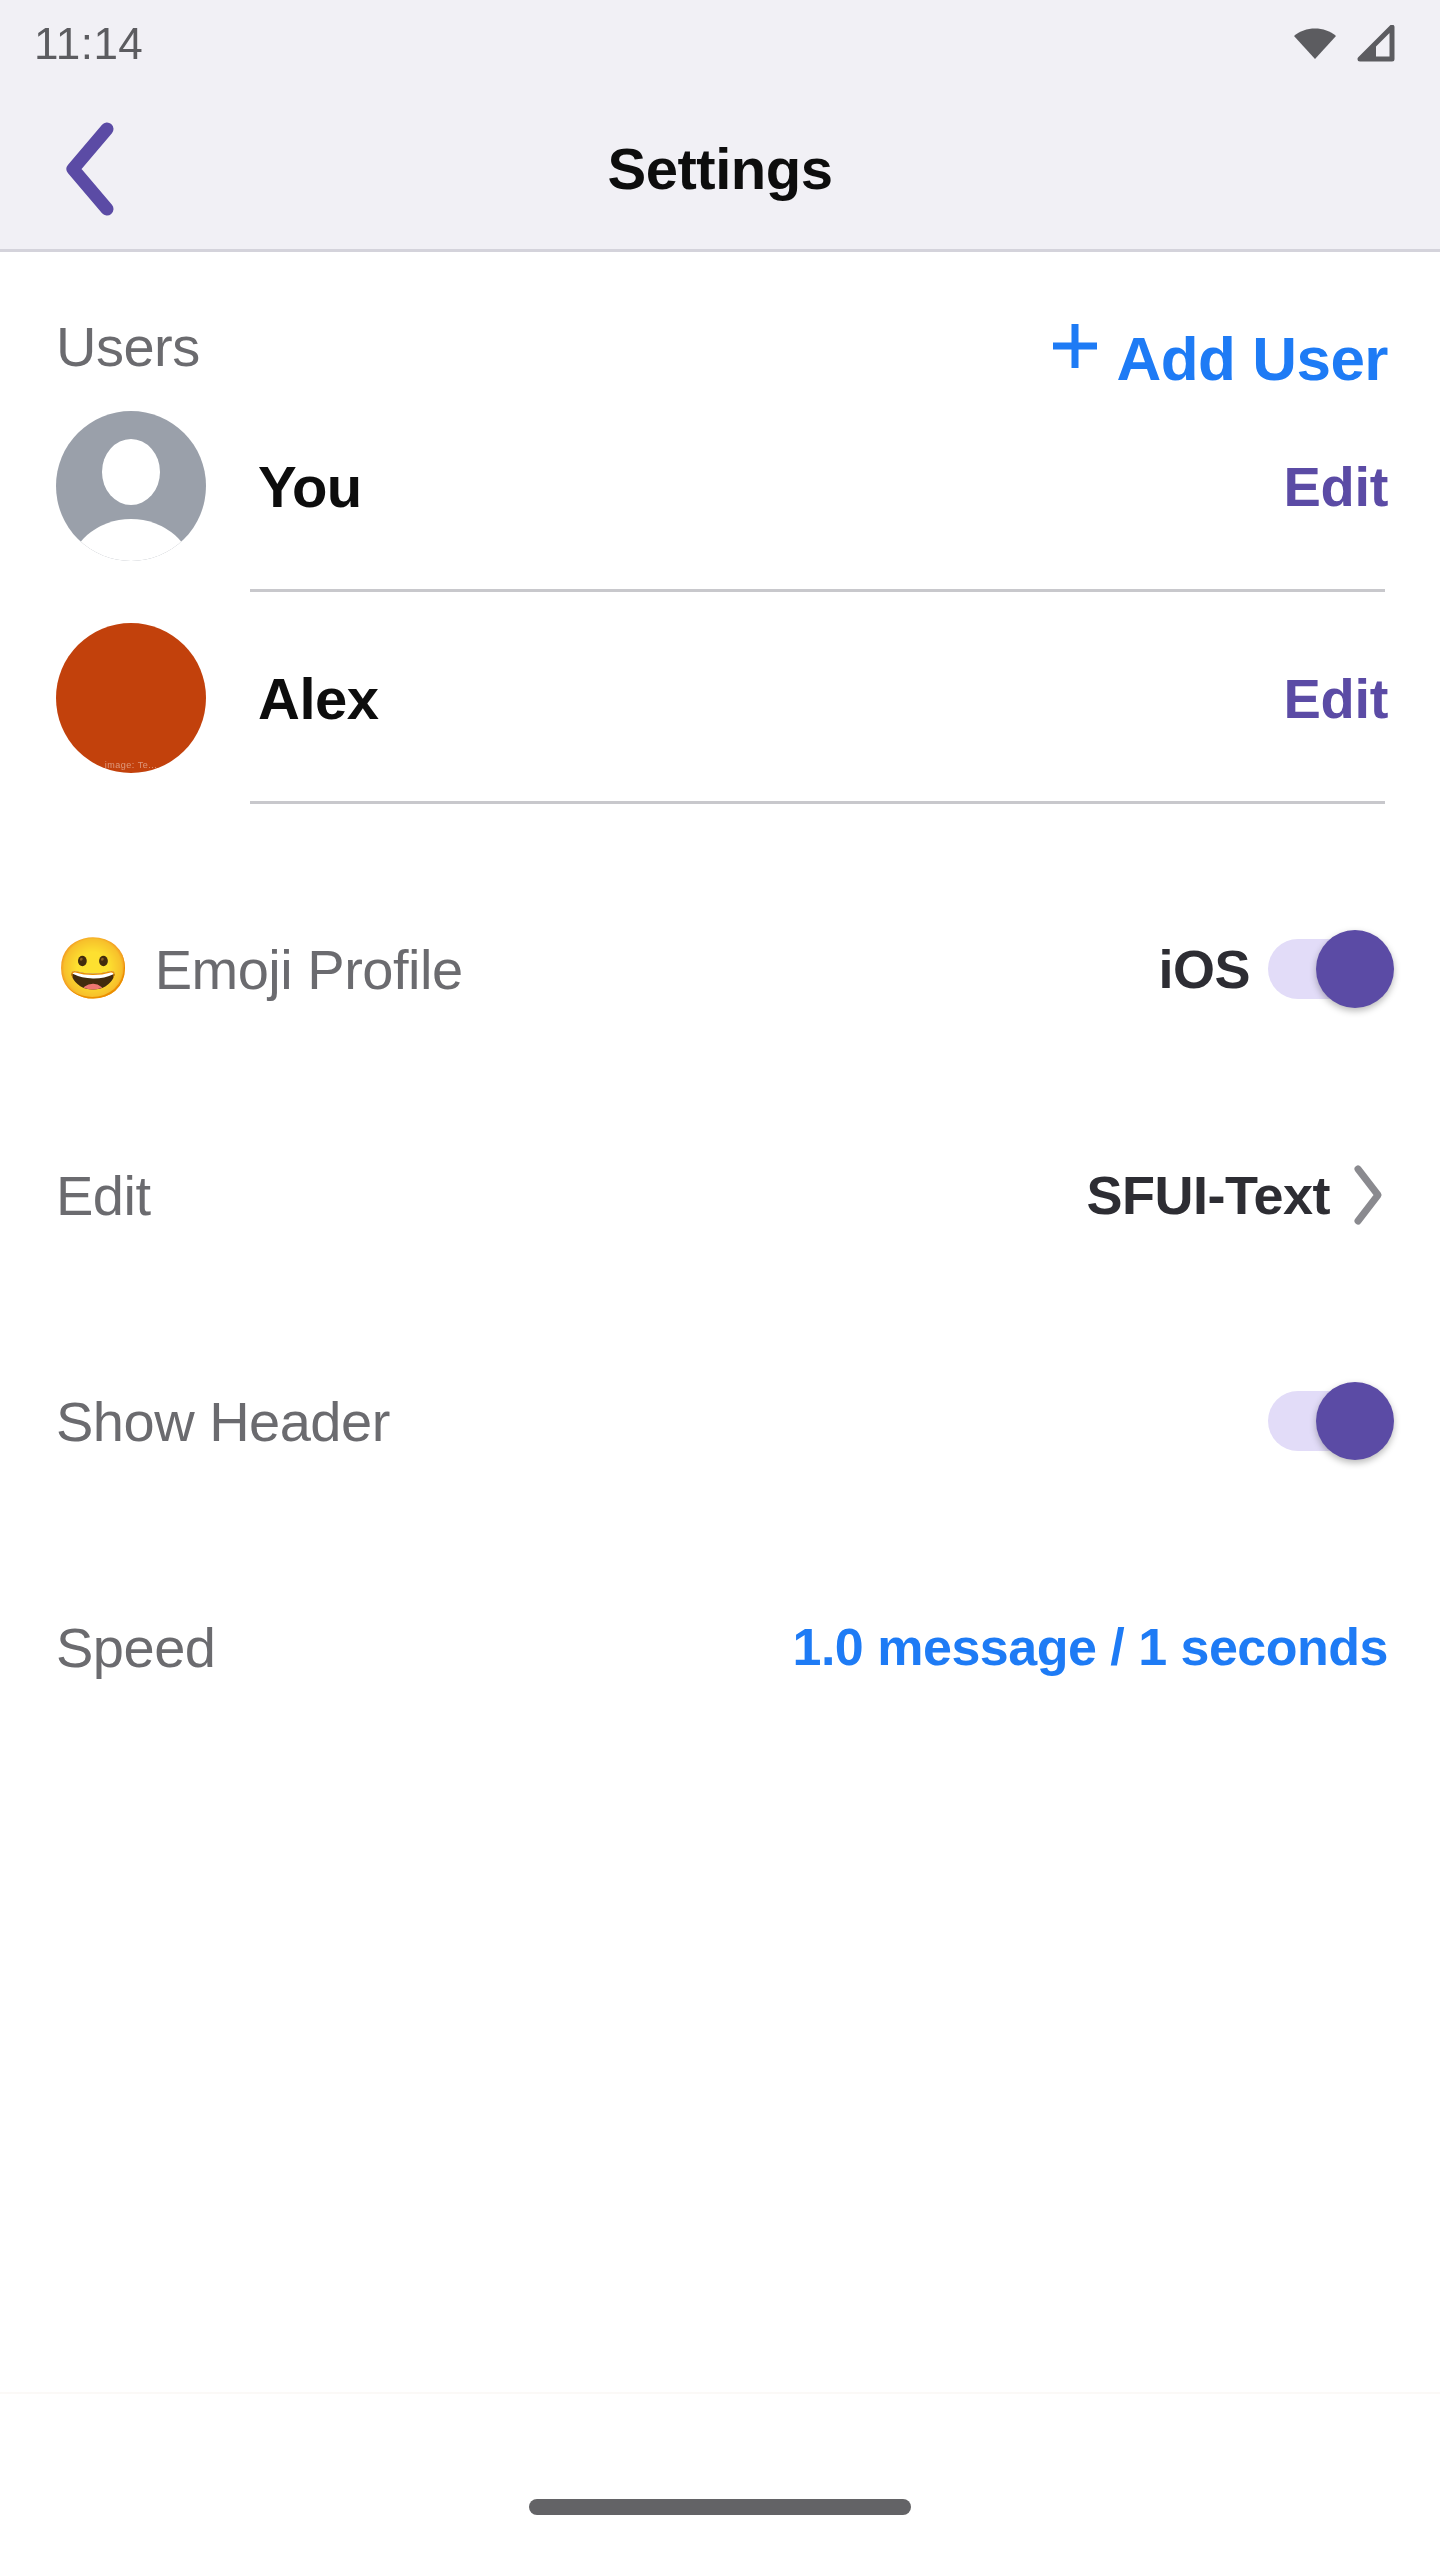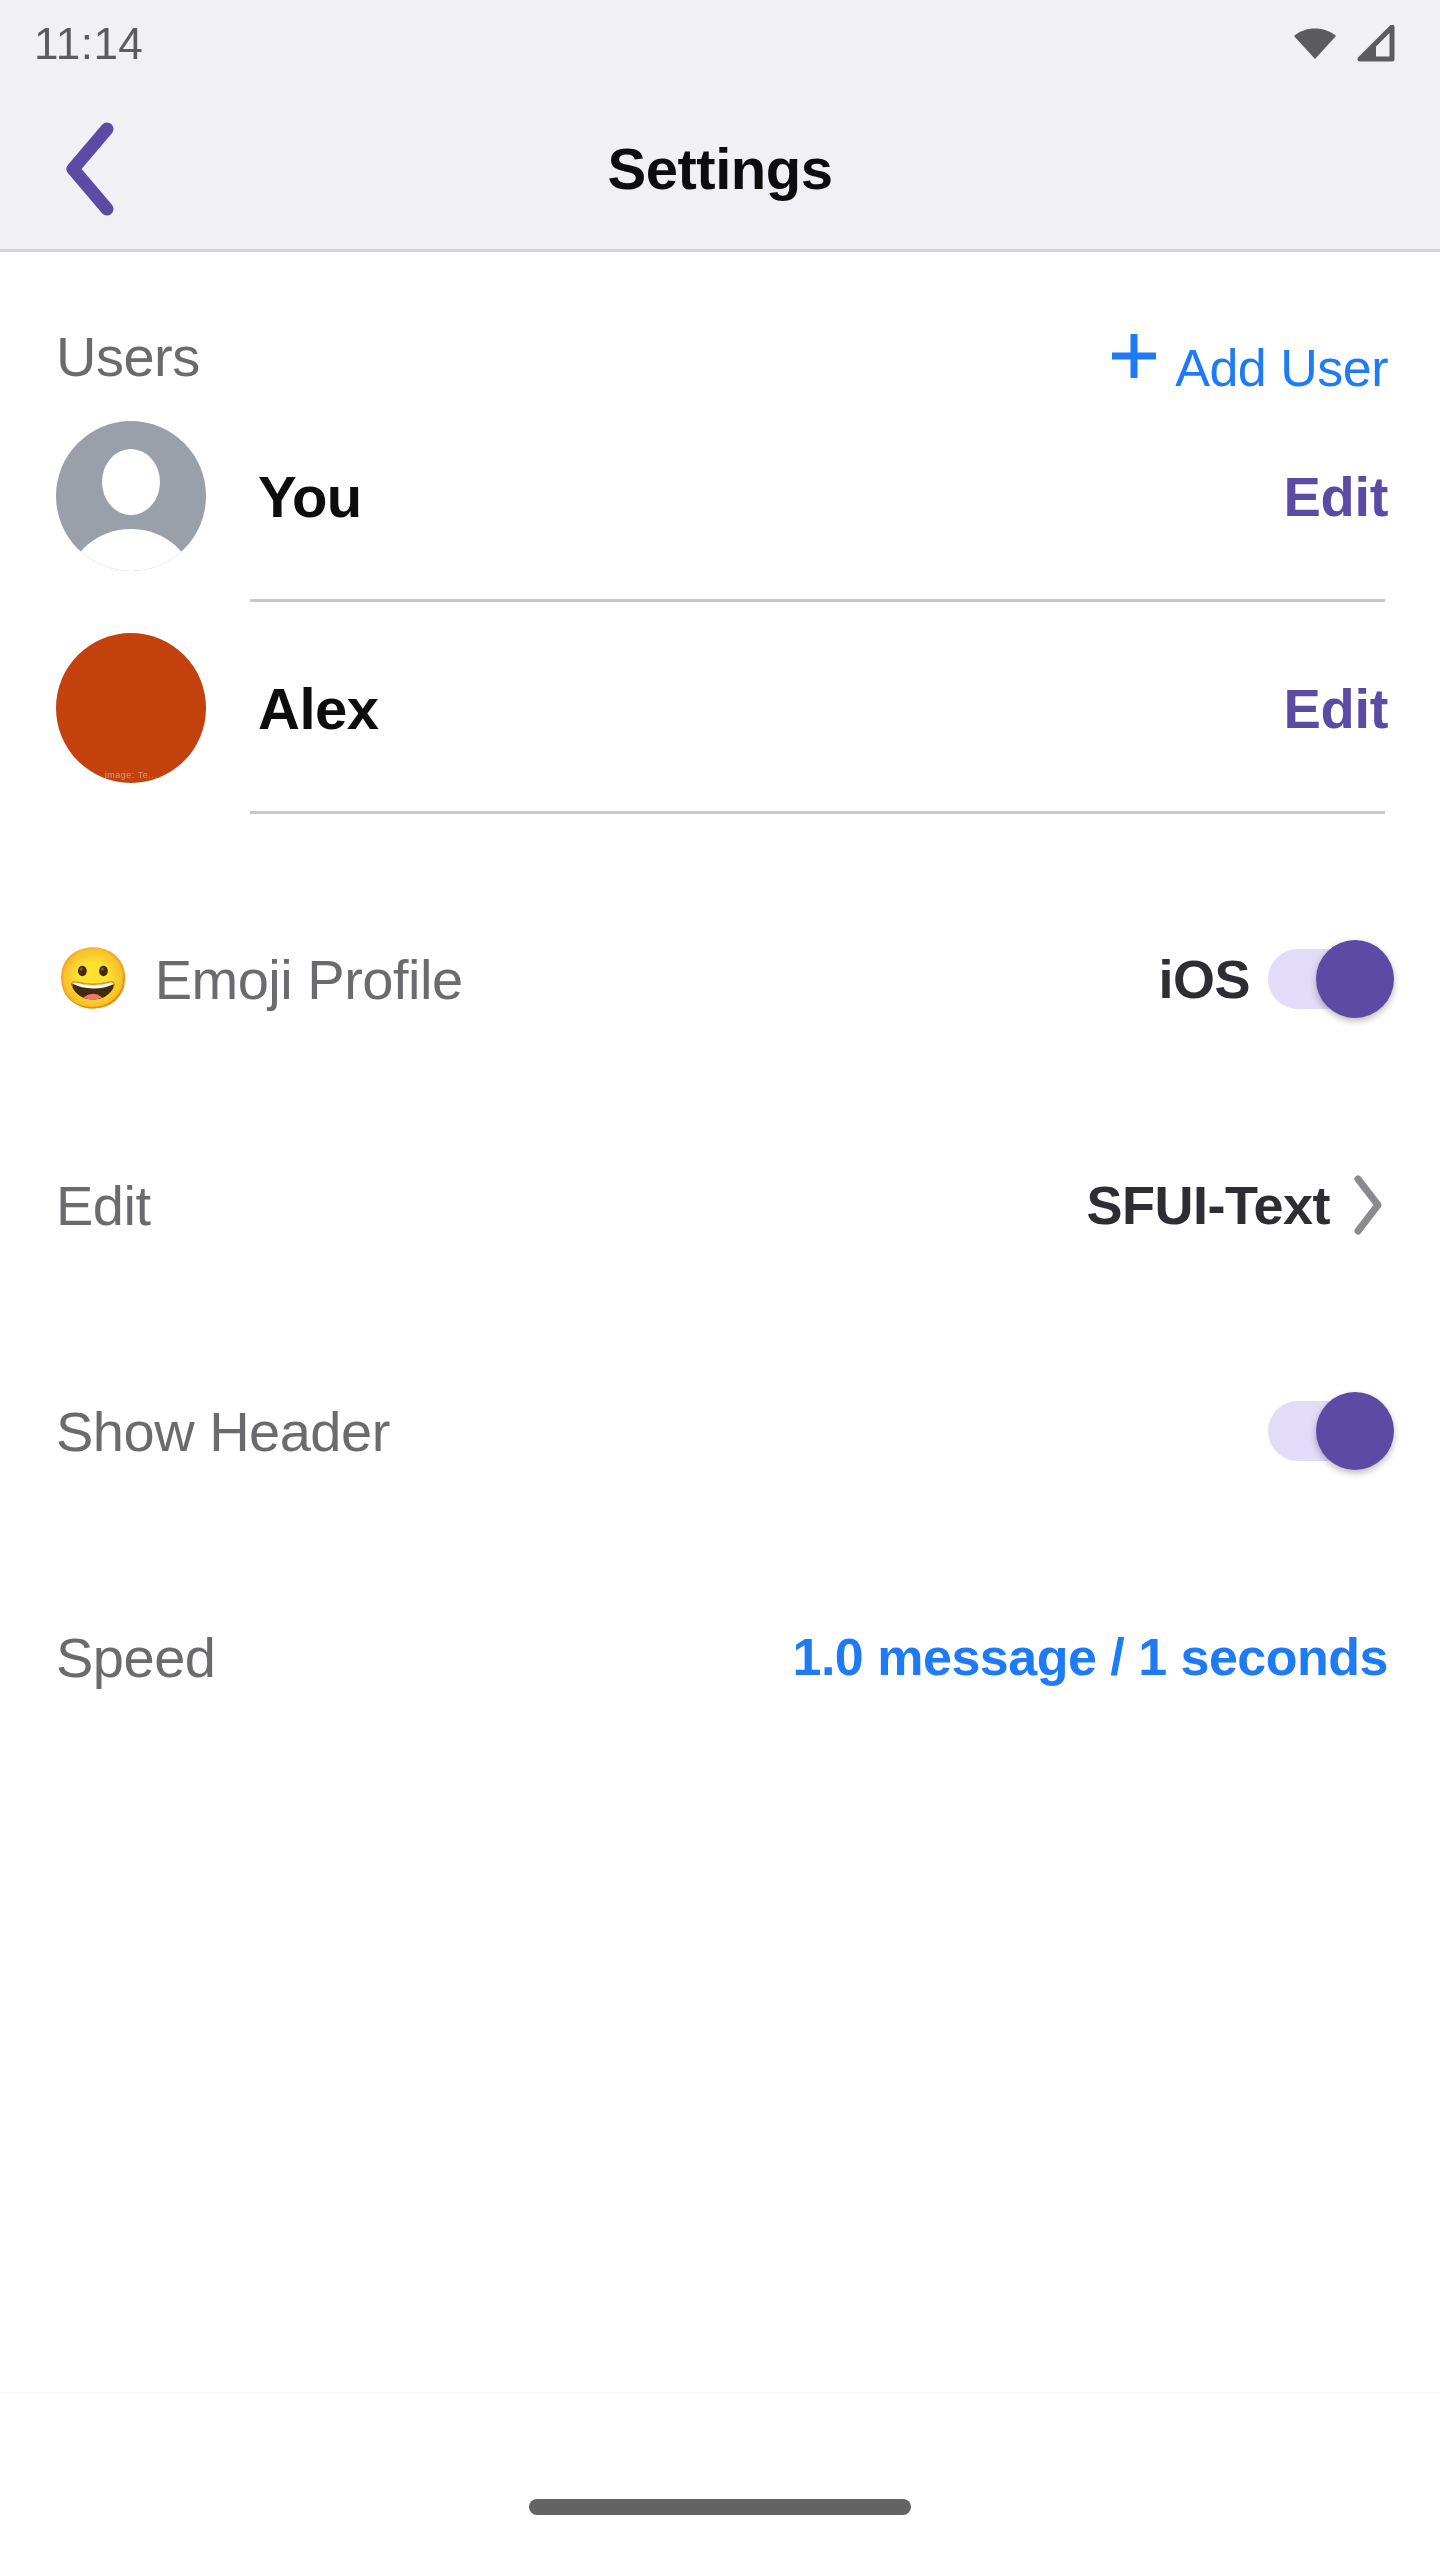--- a/index.html
+++ b/index.html
@@ -71,21 +71,20 @@
     font-size: 58px;
     font-weight: bold;
     color: #0D0D0D;
     letter-spacing: -0.5px;
   }
 
   
   .content {
     flex: 1 1 auto;
     background: #ffffff;
-    padding-top: 10px;
     position: relative;
   }
 
   .section-header {
     display: flex;
     align-items: center;
     justify-content: space-between;
     padding: 60px 52px 0 56px;
     height: 128px;
   }
@@ -97,22 +96,22 @@
   .add-user-btn {
     display: flex;
     align-items: center;
     gap: 14px;
     cursor: pointer;
   }
   .plus-icon {
     display: block;
   }
   .add-user-label {
-    font-size: 52px;
-    font-weight: normal;
+    font-size: 62px;
+    font-weight: bold;
     color: #1E7BF5;
     letter-spacing: -0.5px;
     margin-top: 24px;
   }
 
   
   .user-row {
     display: flex;
     align-items: center;
     height: 212px;

